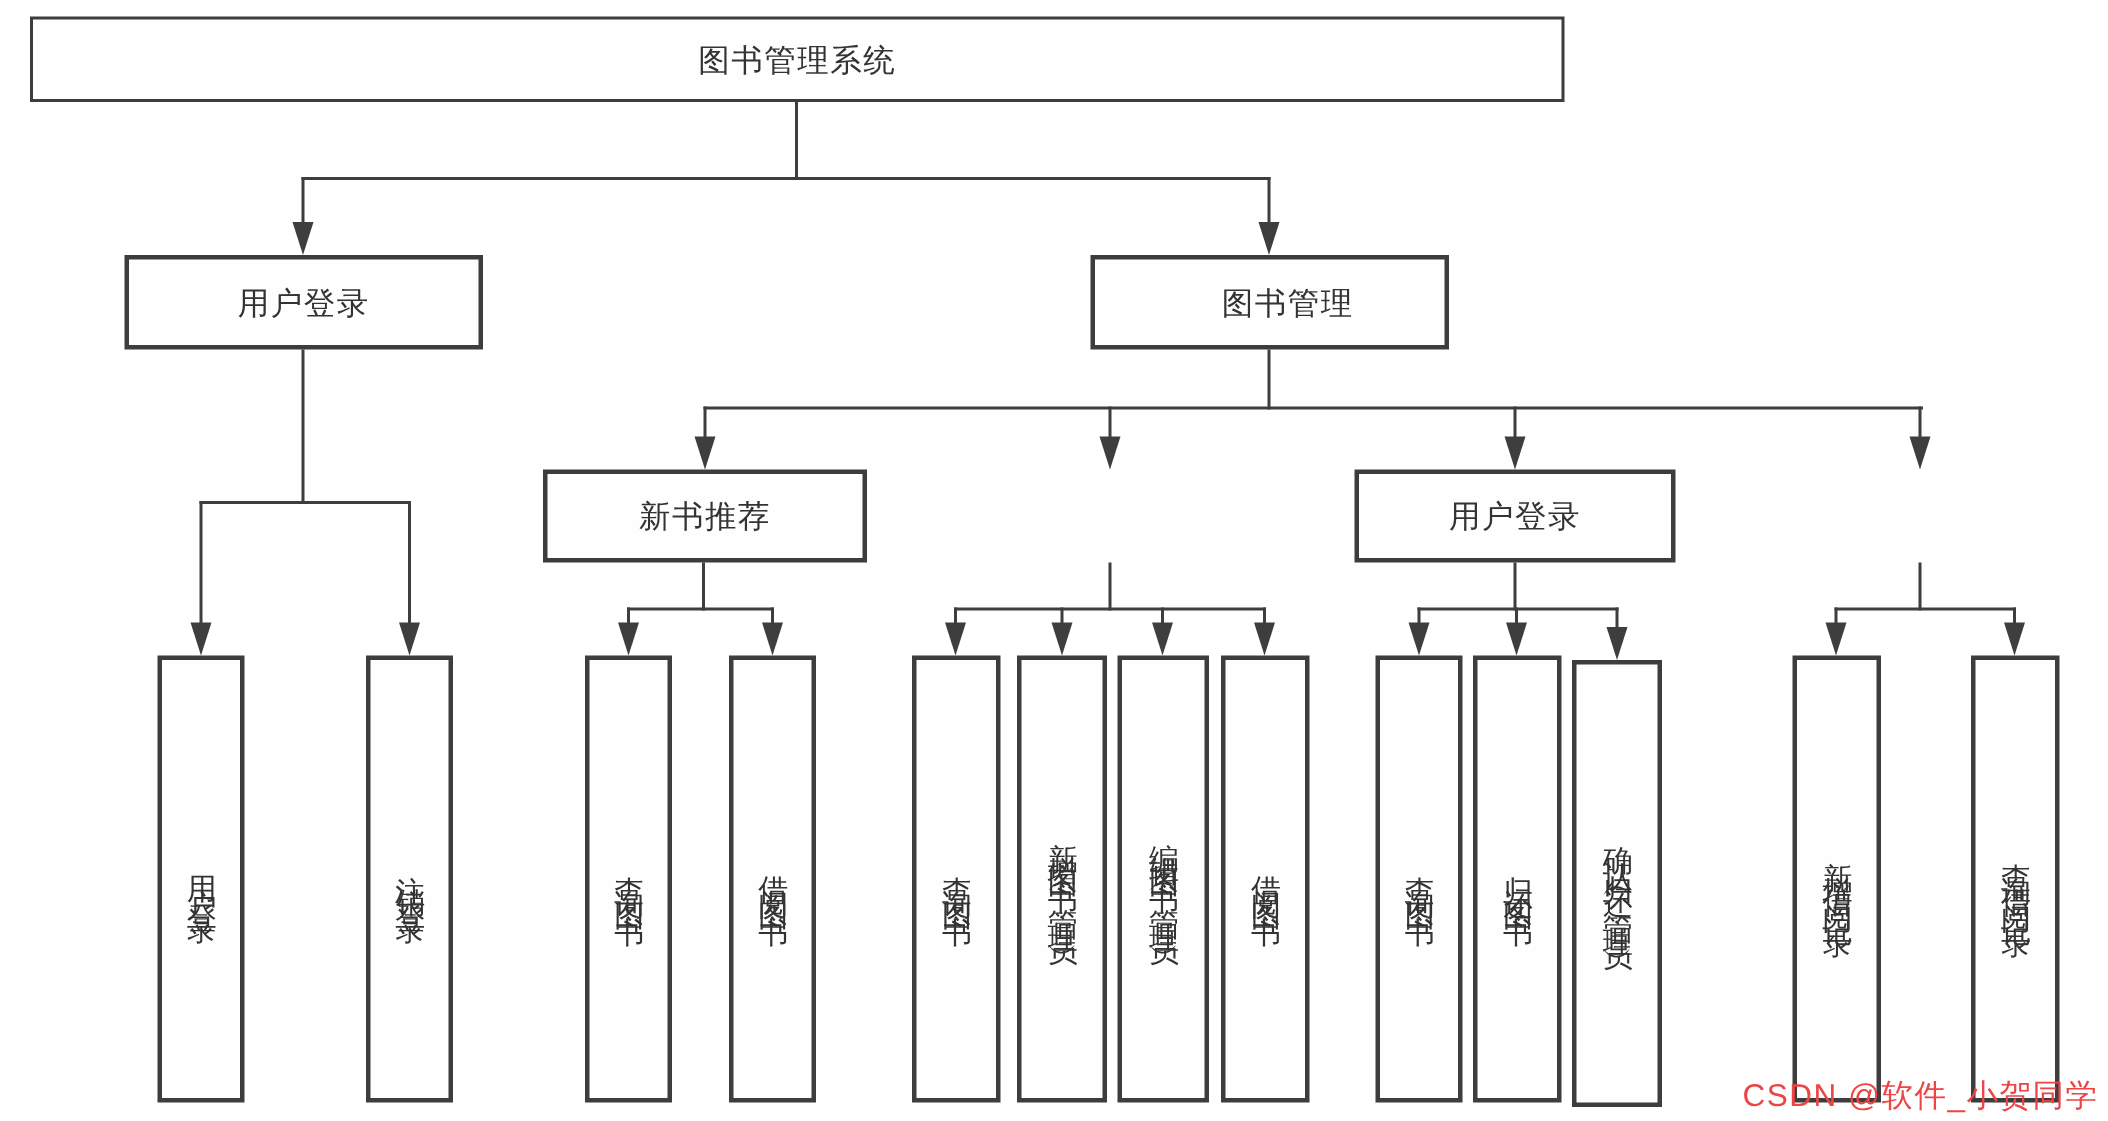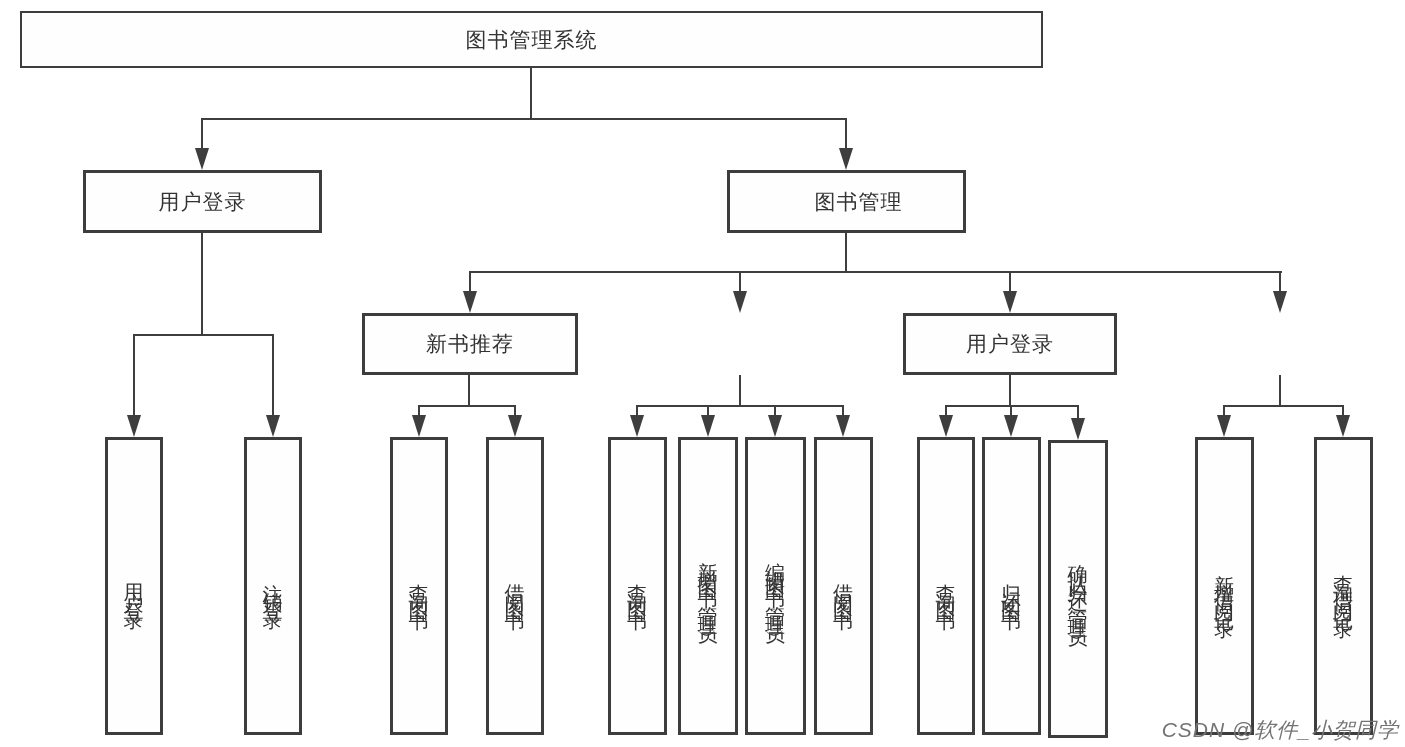--- a/index.html
+++ b/index.html
@@ -21,21 +21,21 @@
     font-size:20px; line-height:1.1; letter-spacing:9px; color:#333333;
   }
   .line{position:absolute; background:#3e3e3e;}
   .arr{
     position:absolute; width:0; height:0;
     border-left:7px solid transparent; border-right:7px solid transparent;
     border-top:22px solid #3e3e3e;
   }
   .watermark{
     position:absolute; top:716px; right:6px;
-    font-size:21px; color:#737373; letter-spacing:1px; white-space:nowrap;font-style:italic;
+    font-size:21px; color:#ef4444; letter-spacing:1px; white-space:nowrap;
   }
 </style>
 </head>
 <body>
 
 <div class="stage">
 
   <div class="hnode root" style="left:20px;top:11px;width:1023px;height:57px;">图书管理系统</div>
 
   <div class="hnode" style="left:83px;top:170px;width:239px;height:63px;">用户登录</div>

